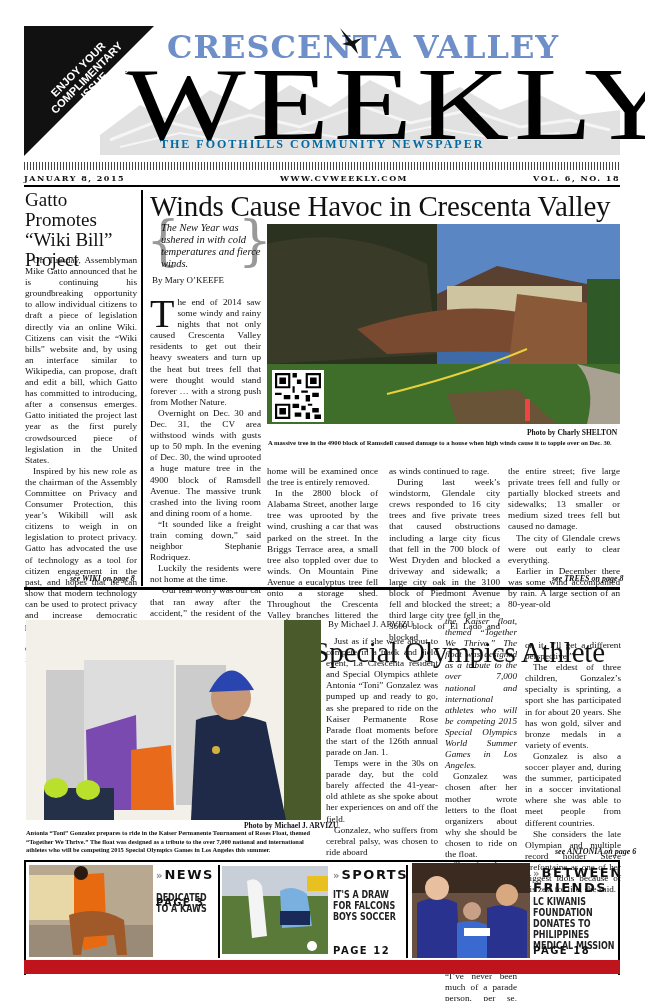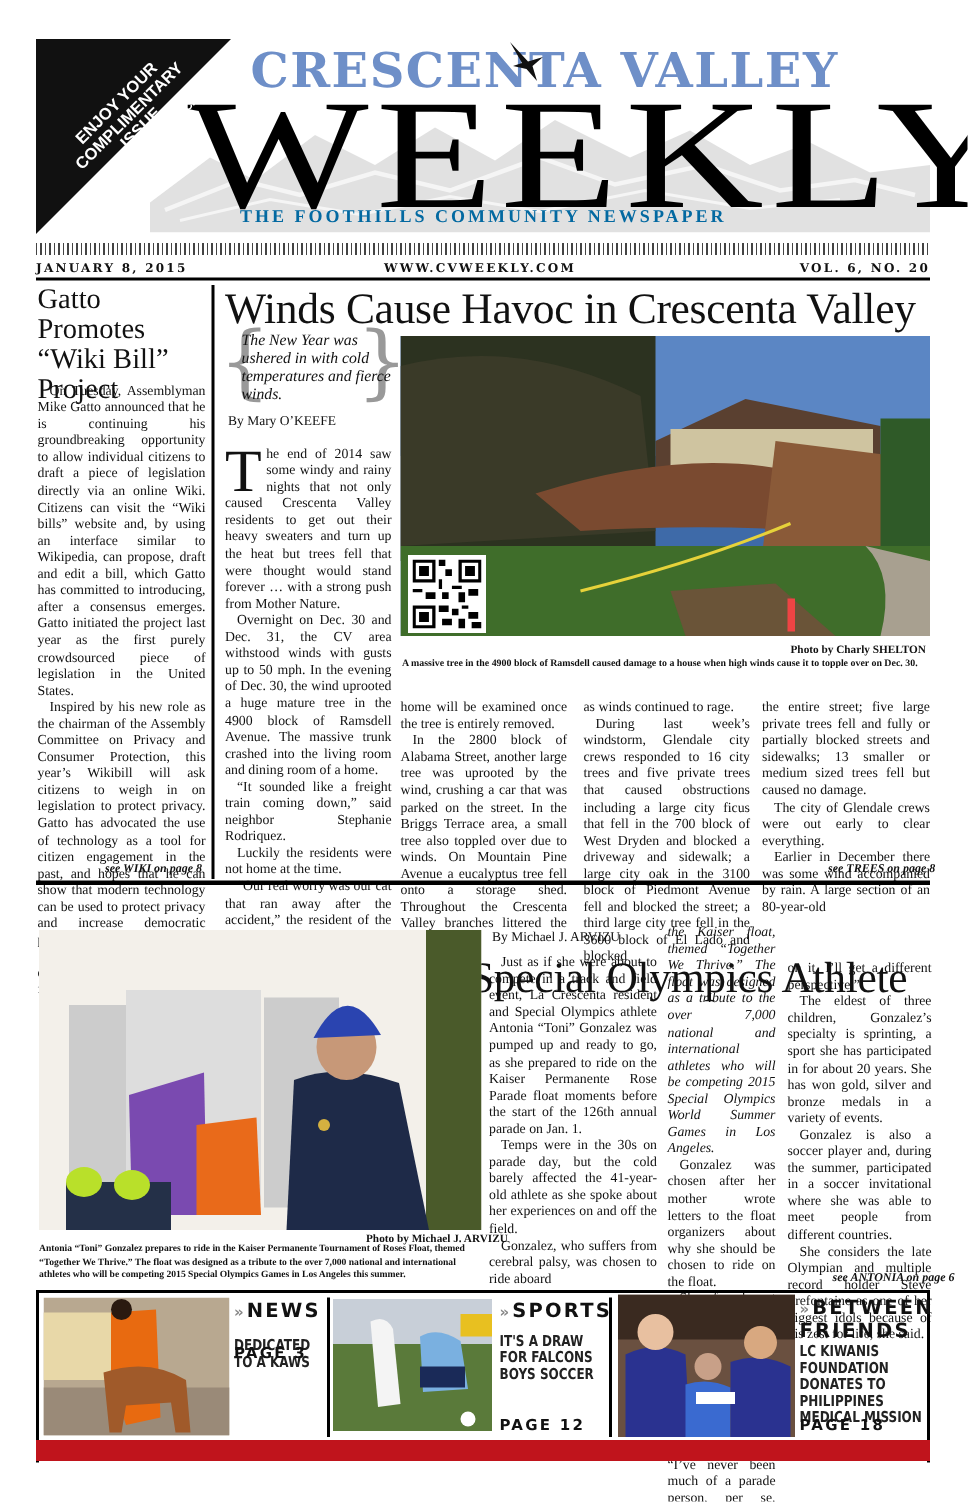--- a/index.html
+++ b/index.html
@@ -15,21 +15,21 @@
   .tagline { position: absolute; left: 160px; top: 137px; font-size: 12px; letter-spacing: 2px; color: #0369a1; font-weight: bold; }
 
   .promo { position: absolute; left: 24px; top: 26px; width: 0; height: 0; border-top: 130px solid #111; border-right: 130px solid transparent; }
   .promo-text { position: absolute; left: 8px; top: 58px; width: 170px; transform: rotate(-45deg); transform-origin: center; color: #fff; font-family: "Liberation Sans", sans-serif; font-weight: bold; text-align: center; line-height: 1.05; }
   .promo-text .a { font-size: 11px; display: block; }
   .promo-text .b { font-size: 7.5px; display: block; margin-top: 1px; }
 
   .barcode-strip { position: absolute; left: 24px; top: 162px; width: 596px; height: 8px; background: repeating-linear-gradient(90deg, #444 0 1px, #fff 1px 3px); }
   .dateline { position: absolute; left: 24px; top: 173px; width: 596px; height: 12px; font-size: 8px; font-weight: bold; letter-spacing: 1.5px; font-family: "DejaVu Serif", serif; }
   .dateline .d { position: absolute; left: 0; top: 0; }
-  .dateline .u { position: absolute; left: 232px; top: 0; }
+  .dateline .u { position: absolute; left: 256px; top: 0; }
   .dateline .v { position: absolute; right: 0; top: 0; }
   .rule-top { position: absolute; left: 24px; top: 185px; width: 596px; height: 2px; background: #000; }
 
   
   .vrule1 { position: absolute; left: 141px; top: 190px; width: 2px; height: 396px; background: #000; }
   .gatto-head { position: absolute; left: 25px; top: 190px; width: 112px; font-size: 19px; line-height: 20px; }
   .body-text { font-size: 9.2px; line-height: 11.1px; text-align: justify; color: #111; }
   .body-text p { text-indent: 8px; }
   .gatto-body { position: absolute; left: 25px; top: 255px; width: 112px; }
   .jump { position: absolute; font-size: 8px; font-style: italic; font-weight: bold; }
@@ -95,21 +95,21 @@
     <span class="a">ISSUE</span>
     <span class="b">FOR HOME DELIVERY CALL:</span>
     <span class="b">818.248.2740</span>
   </div>
 </div>
 
 <div class="barcode-strip"></div>
 <div class="dateline">
   <span class="d">JANUARY 8, 2015</span>
   <span class="u">WWW.CVWEEKLY.COM</span>
-  <span class="v">VOL. 6, NO. 20</span>
+  <span class="v">VOL. 6, NO. 18</span>
 </div>
 <div class="rule-top"></div>
 
 <div class="gatto-head">Gatto Promotes “Wiki Bill” Project</div>
 <div class="gatto-body body-text">
   <p>On Tuesday, Assemblyman Mike Gatto announced that he is continuing his groundbreaking opportunity to allow individual citizens to draft a piece of legislation directly via an online Wiki. Citizens can visit the “Wiki bills” website and, by using an interface similar to Wikipedia, can propose, draft and edit a bill, which Gatto has committed to introducing, after a consensus emerges. Gatto initiated the project last year as the first purely crowdsourced piece of legislation in the United States.</p>
   <p>Inspired by his new role as the chairman of the Assembly Committee on Privacy and Consumer Protection, this year’s Wikibill will ask citizens to weigh in on legislation to protect privacy. Gatto has advocated the use of technology as a tool for citizen engagement in the past, and hopes that he can show that modern technology can be used to protect privacy and increase democratic participation.</p>
   <p>“There are growing fears in our society about the ability for</p>
 </div>
 <div class="jump" style="left:70px; top:574px;">see WIKI on page 8</div>

